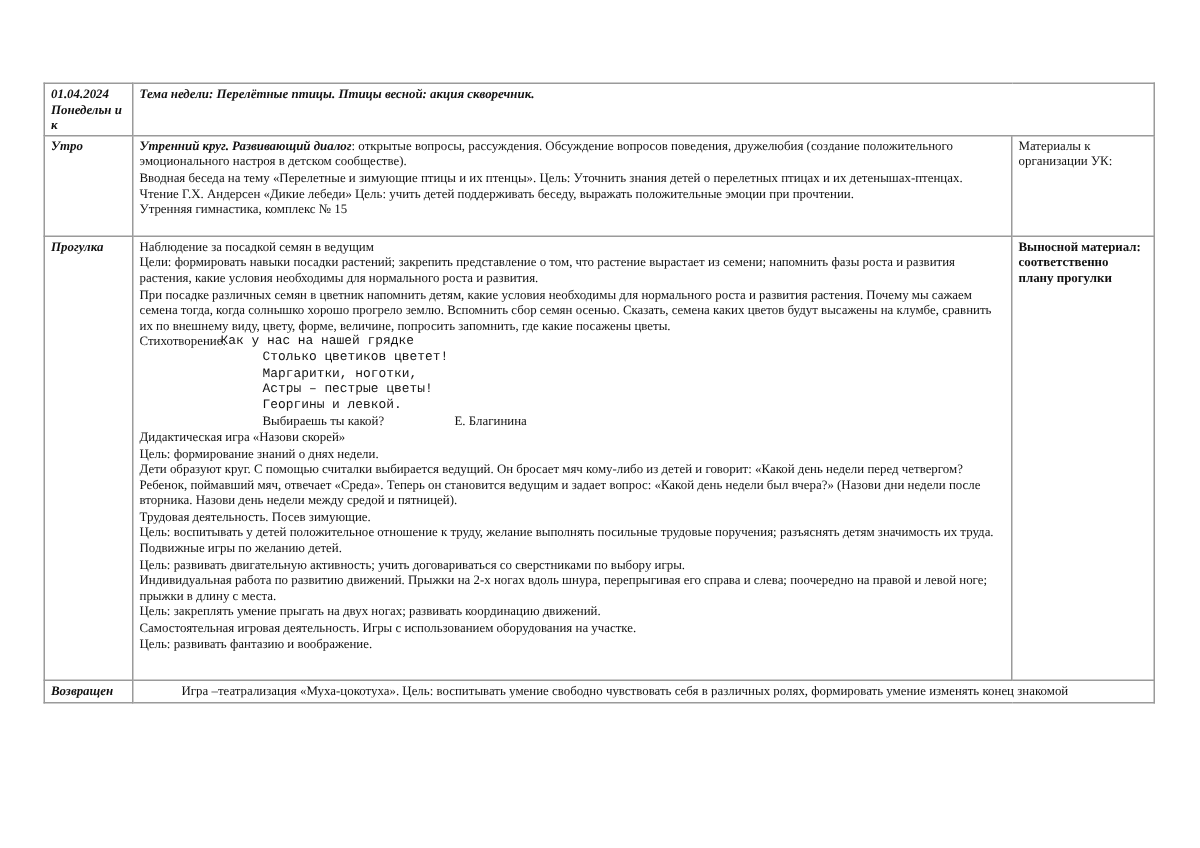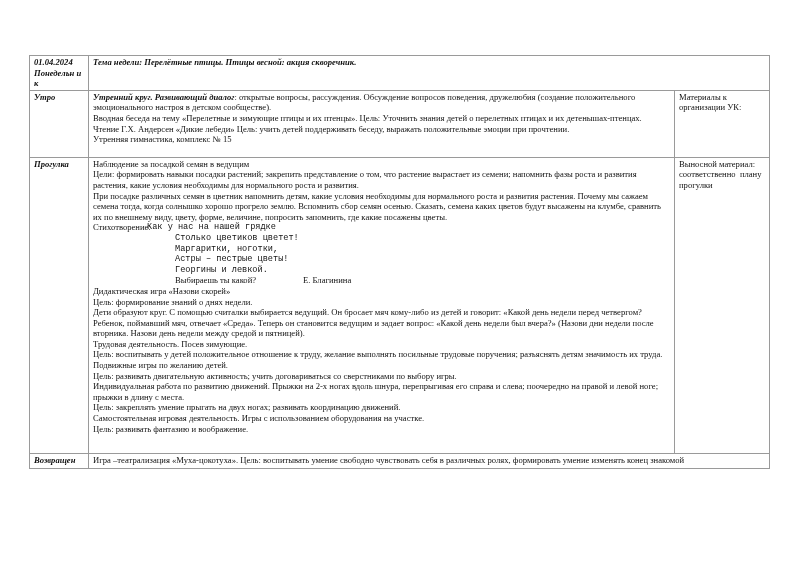--- a/index.html
+++ b/index.html
@@ -4,21 +4,21 @@
 <style>
   html, body { margin: 0; padding: 0; background: #ffffff; }
   body { width: 800px; height: 565px; position: relative; overflow: hidden;
          font-family: "Liberation Serif", "DejaVu Serif", serif; color: #111; }
   table.plan { position: absolute; left: 29px; top: 55px; width: 740px;
                border-collapse: collapse; table-layout: fixed; font-size: 8.6px; line-height: 10.6px; }
   table.plan td { border: 1px solid #9a9a9a; vertical-align: top; padding: 1px 4px 1px 4px; }
   col.c1 { width: 59px; } col.c2 { width: 586px; } col.c3 { width: 95px; }
   .b { font-weight: bold; font-style: italic; }
   .center { text-align: center; }
-  .line { display: block; white-space: nowrap; overflow: hidden; }
+  .line { display: block; white-space: nowrap; overflow: hidden; margin-left: 28px; }
   .wrap { display: block; }
   .poem { display: block; white-space: pre; font-family: Liberation Mono, monospace; }
   .r-top td { height: 31px; }
   .r-head td { height: 19px; }
   .r-utro td { height: 64px; }
   .r-od td { height: 38px; }
   .r-walk td { height: 293px; }
   .r-ret td { height: 12px; }
 </style>
 </head>
@@ -82,21 +82,21 @@
       <span class="wrap">Дети образуют круг. С помощью считалки выбирается ведущий. Он бросает мяч кому-либо из детей и говорит: «Какой день недели перед четвергом? Ребенок, поймавший мяч, отвечает «Среда». Теперь он становится ведущим и задает вопрос: «Какой день недели был вчера?» (Назови дни недели после вторника. Назови день недели между средой и пятницей).</span>
       <span class="wrap">Трудовая деятельность. Посев зимующие.</span>
       <span class="wrap">Цель: воспитывать у детей положительное отношение к труду, желание выполнять посильные трудовые поручения; разъяснять детям значимость их труда.</span>
       <span class="wrap">Подвижные игры по желанию детей.</span>
       <span class="wrap">Цель: развивать двигательную активность; учить договариваться со сверстниками по выбору игры.</span>
       <span class="wrap">Индивидуальная работа по развитию движений. Прыжки на 2-х ногах вдоль шнура, перепрыгивая его справа и слева; поочередно на правой и левой ноге; прыжки в длину с места.</span>
       <span class="wrap">Цель: закреплять умение прыгать на двух ногах; развивать координацию движений.</span>
       <span class="wrap">Самостоятельная игровая деятельность. Игры с использованием оборудования на участке.</span>
       <span class="wrap">Цель: развивать фантазию и воображение.</span>
     </td>
-    <td style="white-space:pre-wrap;">Выносной материал: соответственно  плану прогулки</td>
+    <td style="white-space:pre-wrap;font-weight:bold;">Выносной материал: соответственно  плану прогулки</td>
   </tr>
 
   <tr class="r-ret">
     <td class="b" style="overflow:hidden;white-space:nowrap;">Возвращен</td>
     <td colspan="2">
       <span class="line">Игра –театрализация «Муха-цокотуха». Цель: воспитывать умение свободно чувствовать себя в различных ролях, формировать умение изменять конец знакомой</span>
     </td>
   </tr>
 </tbody>
   </table>

